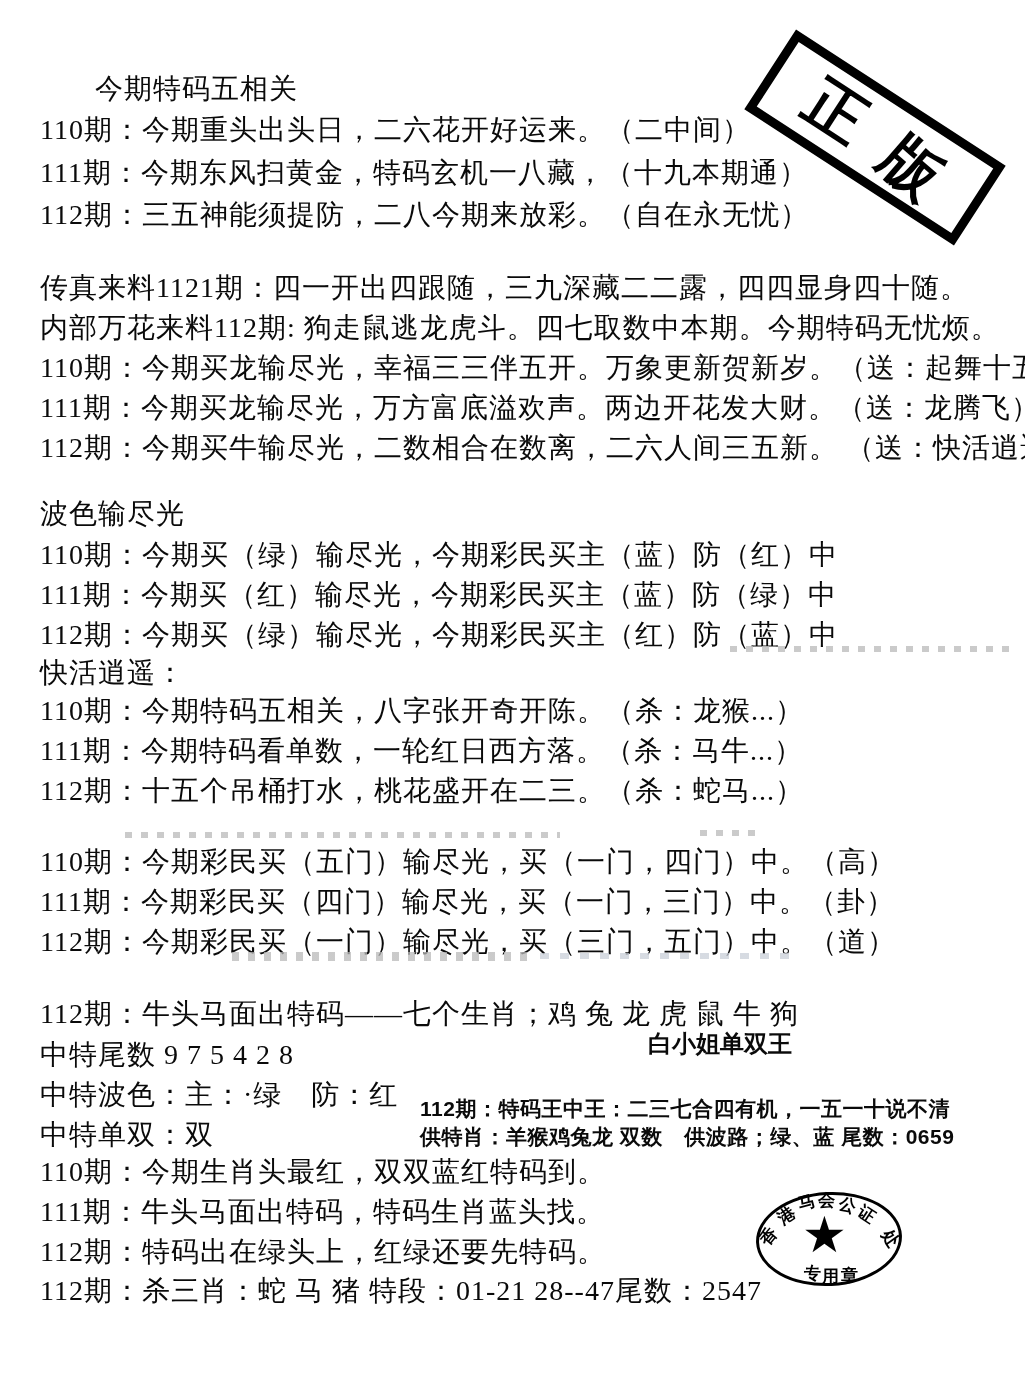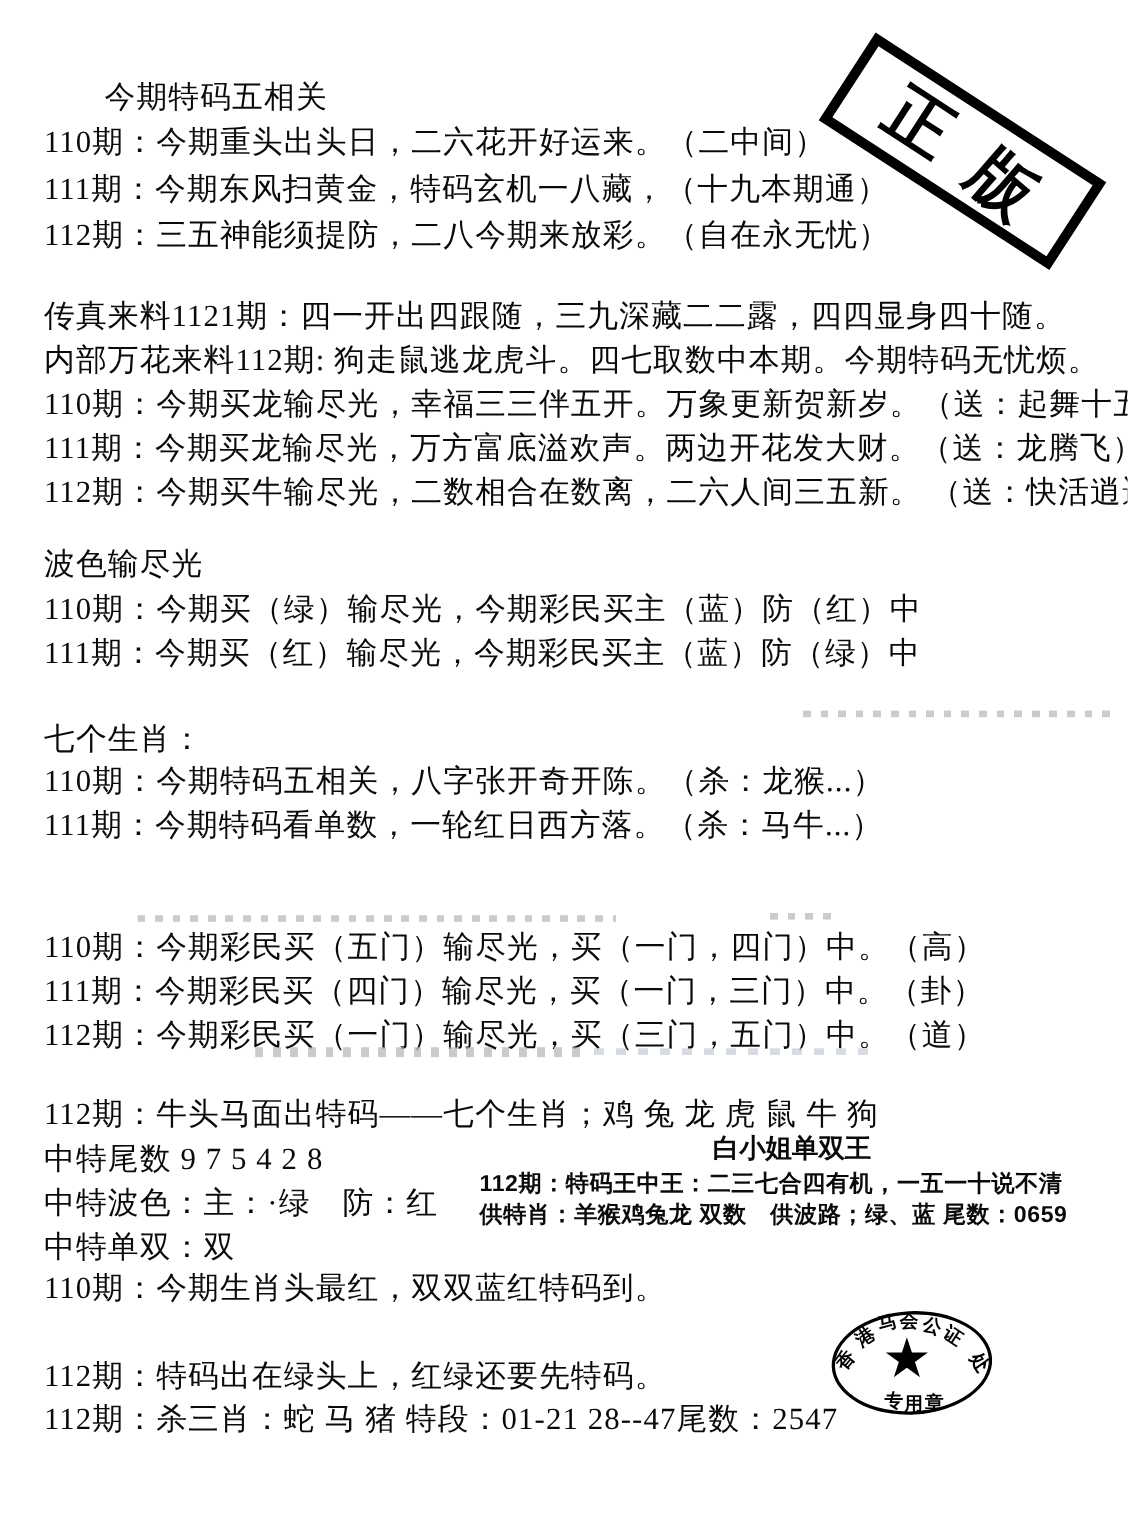--- a/index.html
+++ b/index.html
@@ -16,27 +16,28 @@
     left:40px;
     font-size:28px;
     line-height:34px;
     white-space:pre;
     letter-spacing:1px;
   }
   .title-line{left:95px;}
   
   .bold-small{
     position:absolute;
-    left:436px;
+    left:420px;
     font-family:"Liberation Sans","DejaVu Sans",sans-serif;
     font-weight:bold;
     font-size:21px;
     line-height:26px;
     white-space:pre;
     letter-spacing:0.5px;
+    margin-top:32px;
   }
   .right-title{
     position:absolute;
     left:648px;
     font-family:"Liberation Sans","DejaVu Sans",sans-serif;
     font-weight:bold;
     font-size:24px;
     white-space:pre;
   }
   
@@ -112,26 +113,28 @@
 
   <div class="line" style="top:271px">传真来料1121期：四一开出四跟随，三九深藏二二露，四四显身四十随。</div>
   <div class="line" style="top:311px">内部万花来料112期: 狗走鼠逃龙虎斗。四七取数中本期。今期特码无忧烦。</div>
   <div class="line" style="top:351px">110期：今期买龙输尽光，幸福三三伴五开。万象更新贺新岁。（送：起舞十五夜）</div>
   <div class="line" style="top:391px">111期：今期买龙输尽光，万方富底溢欢声。两边开花发大财。（送：龙腾飞）</div>
   <div class="line" style="top:431px">112期：今期买牛输尽光，二数相合在数离，二六人间三五新。 （送：快活逍遥）</div>
 
   <div class="line" style="top:497px">波色输尽光</div>
   <div class="line" style="top:538px">110期：今期买（绿）输尽光，今期彩民买主（蓝）防（红）中</div>
   <div class="line" style="top:578px">111期：今期买（红）输尽光，今期彩民买主（蓝）防（绿）中</div>
+  <div class="line" style="top:618px">112期：今期买（绿）输尽光，今期彩民买主（红）防（蓝）中</div>
 
   <div class="smudge" style="left:730px;top:646px;width:280px;"></div>
 
-  <div class="line" style="top:656px">七个生肖：</div>
+  <div class="line" style="top:656px">快活逍遥：</div>
   <div class="line" style="top:694px">110期：今期特码五相关，八字张开奇开陈。（杀：龙猴...）</div>
   <div class="line" style="top:734px">111期：今期特码看单数，一轮红日西方落。（杀：马牛...）</div>
+  <div class="line" style="top:774px">112期：十五个吊桶打水，桃花盛开在二三。（杀：蛇马...）</div>
 
   <div class="smudge" style="left:125px;top:832px;width:435px;"></div>
   <div class="smudge" style="left:700px;top:830px;width:60px;"></div>
 
   <div class="line" style="top:845px">110期：今期彩民买（五门）输尽光，买（一门，四门）中。（高）</div>
   <div class="line" style="top:885px">111期：今期彩民买（四门）输尽光，买（一门，三门）中。（卦）</div>
   <div class="line" style="top:925px">112期：今期彩民买（一门）输尽光，买（三门，五门）中。（道）</div>
 
   <div class="smudge" style="left:232px;top:952px;width:300px;height:9px;"></div>
   <div class="smudge light" style="left:540px;top:953px;width:260px;"></div>
@@ -139,20 +142,21 @@
   <div class="line" style="top:997px">112期：牛头马面出特码——七个生肖；鸡 兔 龙 虎 鼠 牛 狗</div>
   <div class="line" style="top:1038px">中特尾数 9 7 5 4 2 8</div>
   <div class="line" style="top:1078px">中特波色：主：·绿　防：红</div>
   <div class="line" style="top:1118px">中特单双：双</div>
 
   <div class="right-title" style="top:1028px">白小姐单双王</div>
   <div class="bold-small" style="top:1064px">112期：特码王中王：二三七合四有机，一五一十说不清</div>
   <div class="bold-small" style="top:1092px">供特肖：羊猴鸡兔龙 双数　供波路；绿、蓝 尾数：0659</div>
 
   <div class="line" style="top:1155px">110期：今期生肖头最红，双双蓝红特码到。</div>
+  <div class="line" style="top:1195px">111期：牛头马面出特码，特码生肖蓝头找。</div>
   <div class="line" style="top:1235px">112期：特码出在绿头上，红绿还要先特码。</div>
   <div class="line" style="top:1274px">112期：杀三肖：蛇 马 猪 特段：01-21 28--47尾数：2547</div>
 
   <div class="seal">
     <div class="ring"></div>
     <span class="ch" style="left:8px;top:40px;transform:rotate(-50deg)">香</span>
     <span class="ch" style="left:26px;top:19px;transform:rotate(-35deg)">港</span>
     <span class="ch" style="left:46px;top:6px;transform:rotate(-15deg)">马</span>
     <span class="ch" style="left:66px;top:4px;transform:rotate(0deg)">会</span>
     <span class="ch" style="left:87px;top:9px;transform:rotate(18deg)">公</span>

